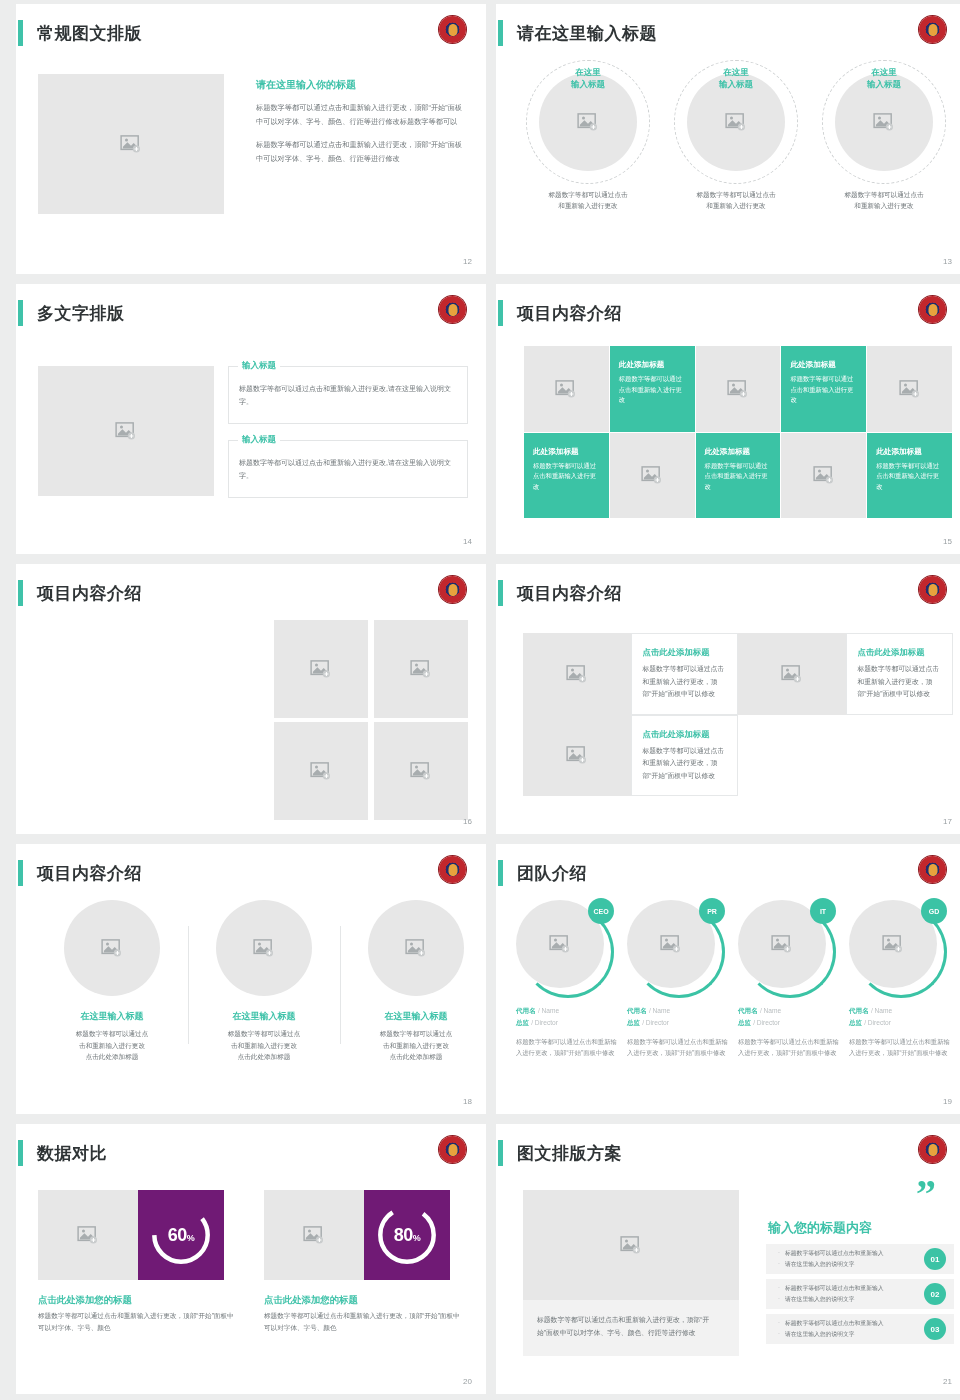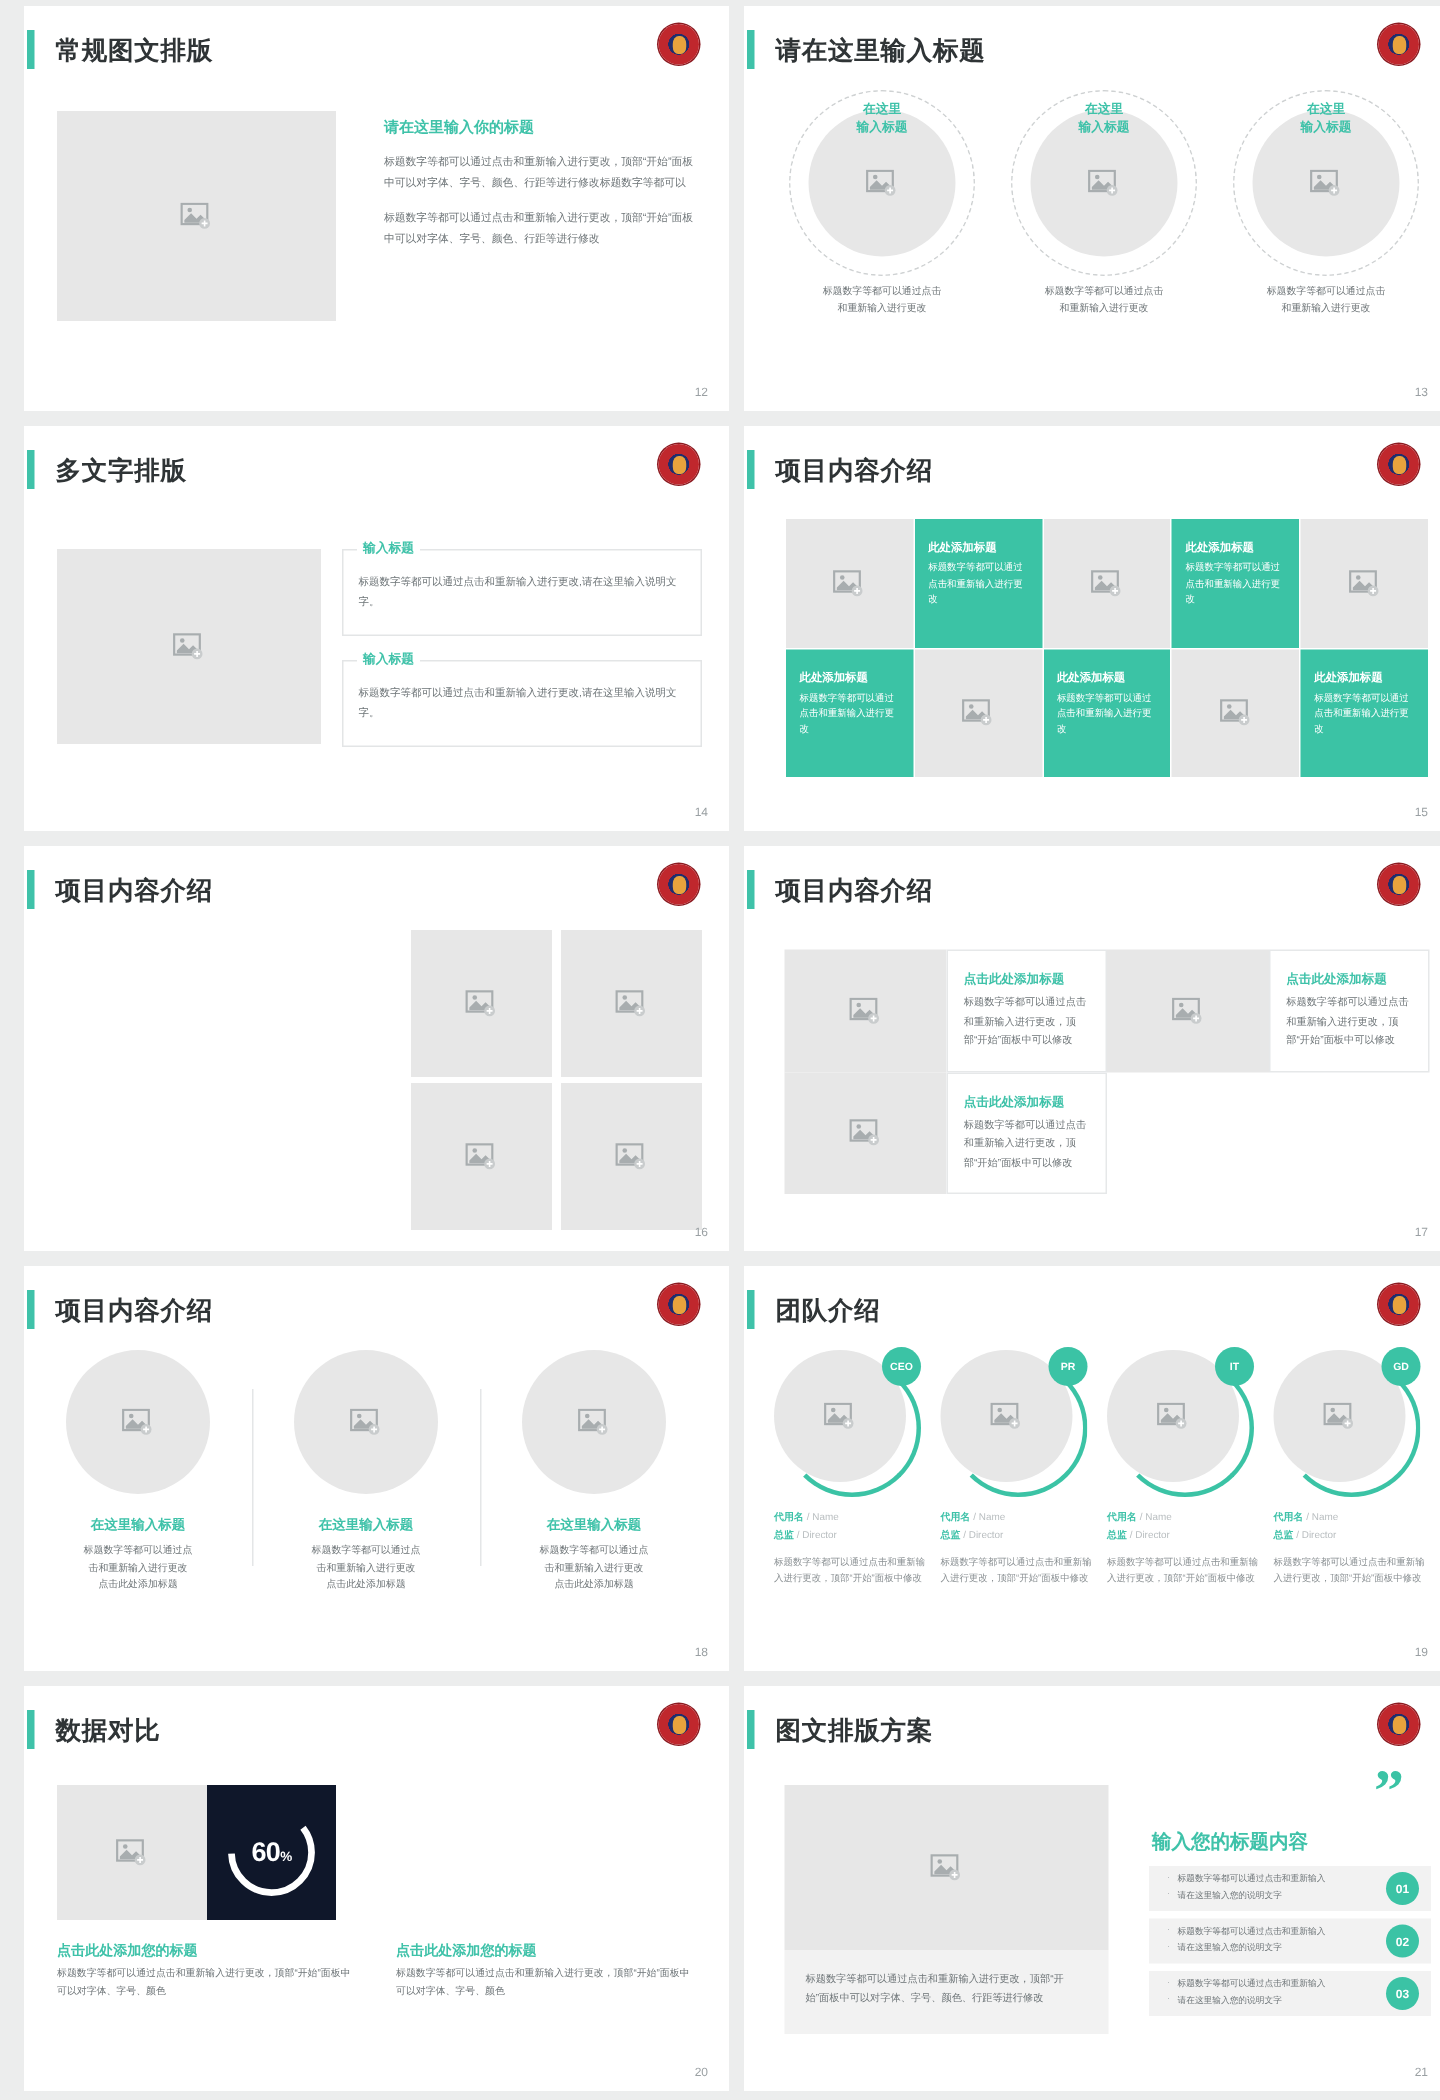--- a/index.html
+++ b/index.html
@@ -120,21 +120,21 @@
     position:absolute; left:27px; top:69px; width:430px; height:163px;
     display:grid; grid-template-columns:repeat(4,1fr); grid-template-rows:repeat(2,1fr);
   }
   .s17-cell{ position:relative; }
   .s17-cell.g{ background:#e7e7e7; }
   .s17-cell.t{ background:#fff; border:1px solid #e6e8e9; padding:13px 11px 0 11px; }
   .s17-cell.t h5{ font-size:8.4px; color:#3fc2a9; font-weight:bold; margin-bottom:5px; }
   .s17-cell.t p{ font-size:6.8px; line-height:1.85; color:#6d7477; }
 
   
-  .s18-wrap{ position:absolute; left:0; top:56px; width:456px; display:flex;align-items:flex-end; }
+  .s18-wrap{ position:absolute; left:20px; top:56px; width:456px; display:flex;align-items:flex-end; }
   .s18-col{ flex:1; text-align:center; position:relative; padding:0 6px; }
   .s18-col+.s18-col:before{
     content:""; position:absolute; left:0; top:26px; width:1px; height:118px; background:#e4e6e7;
   }
   .s18-circ{ width:96px; height:96px; border-radius:50%; background:#e7e7e7; margin:0 auto; position:relative; }
   .s18-ttl{ margin-top:14px; font-size:9px; font-weight:bold; color:#3fc2a9; }
   .s18-txt{ margin-top:5px; font-size:6.6px; line-height:1.75; color:#6d7477; }
 
   
   .s19-wrap{ position:absolute; left:20px; top:56px; width:444px; display:flex; }
@@ -157,21 +157,21 @@
   .s19-role{ margin-top:2px; font-size:7.2px; color:#3fc2a9; font-weight:bold; }
   .s19-role span{ color:#b9bec0; font-weight:normal; font-size:6.6px; }
   .s19-txt{ margin-top:8px; font-size:6.3px; line-height:1.75; color:#8a9093; }
 
   
   .s20-card{ position:absolute; top:66px; width:186px; height:90px; display:flex; }
   .s20-card.a{ left:22px; }
   .s20-card.b{ left:248px; }
   .s20-left{ flex:1; background:#e7e7e7; position:relative; }
   .s20-right{
-    width:86px; background:#0f172a; position:relative;
+    width:86px; background:#701a75; position:relative;
     display:flex; align-items:center; justify-content:center;
   }
   .s20-ring{ position:relative; width:62px; height:62px; }
   .s20-pct{
     position:absolute; left:50%; top:50%; transform:translate(-50%,-50%);
     color:#fff; font-size:18px; font-weight:bold; letter-spacing:-.5px; white-space:nowrap;
   }
   .s20-pct i{ font-size:9px; font-style:normal; }
   .s20-ttl{ position:absolute; font-size:9.4px; color:#3fc2a9; font-weight:bold; }
   .s20-ttl.a{ left:22px; top:170px; }
@@ -726,20 +726,41 @@
           </div>
       <div class="s20-right">
         <div class="s20-ring">
           <svg viewBox="0 0 36 36" width="62" height="62">
                 <circle cx="18" cy="18" r="15.5" fill="none" stroke="#ffffff" stroke-width="2.6" stroke-dasharray="58.5 39" stroke-dashoffset="-14" transform="rotate(-90 18 18)" stroke-linecap="butt"></circle>
               </svg>
           <div class="s20-pct"><span>60</span><i>%</i></div>
         </div>
       </div>
     </div>
+    <div class="s20-card b">
+      <div class="s20-left ph">
+            <span class="ico">
+              <svg viewBox="0 0 24 20">
+                <rect x="1" y="1" width="19" height="15" fill="none" stroke="#a8adaf" stroke-width="1.6"></rect>
+                <path d="M3 13l5-5 4 4 3-3 4 4v2H3z" fill="#a8adaf"></path>
+                <circle cx="7" cy="5.5" r="1.7" fill="#a8adaf"></circle>
+                <circle cx="18" cy="15.5" r="4" fill="#c9cccd"></circle>
+                <path d="M18 13.3v4.4M15.8 15.5h4.4" stroke="#fff" stroke-width="1.2"></path>
+              </svg>
+            </span>
+          </div>
+      <div class="s20-right">
+        <div class="s20-ring">
+          <svg viewBox="0 0 36 36" width="62" height="62">
+                <circle cx="18" cy="18" r="15.5" fill="none" stroke="#ffffff" stroke-width="2.6" stroke-dasharray="78 19.4" stroke-dashoffset="-10" transform="rotate(-90 18 18)" stroke-linecap="butt"></circle>
+              </svg>
+          <div class="s20-pct"><span>80</span><i>%</i></div>
+        </div>
+      </div>
+    </div>
     <div class="s20-ttl a">点击此处添加您的标题</div>
     <div class="s20-ttl b">点击此处添加您的标题</div>
     <div class="s20-p a">标题数字等都可以通过点击和重新输入进行更改，顶部“开始”面板中可以对字体、字号、颜色</div>
     <div class="s20-p b">标题数字等都可以通过点击和重新输入进行更改，顶部“开始”面板中可以对字体、字号、颜色</div>
     <div class="pgnum">20</div>
   </div>
     </div>
 
   <div class="slide">
       <div class="card">

